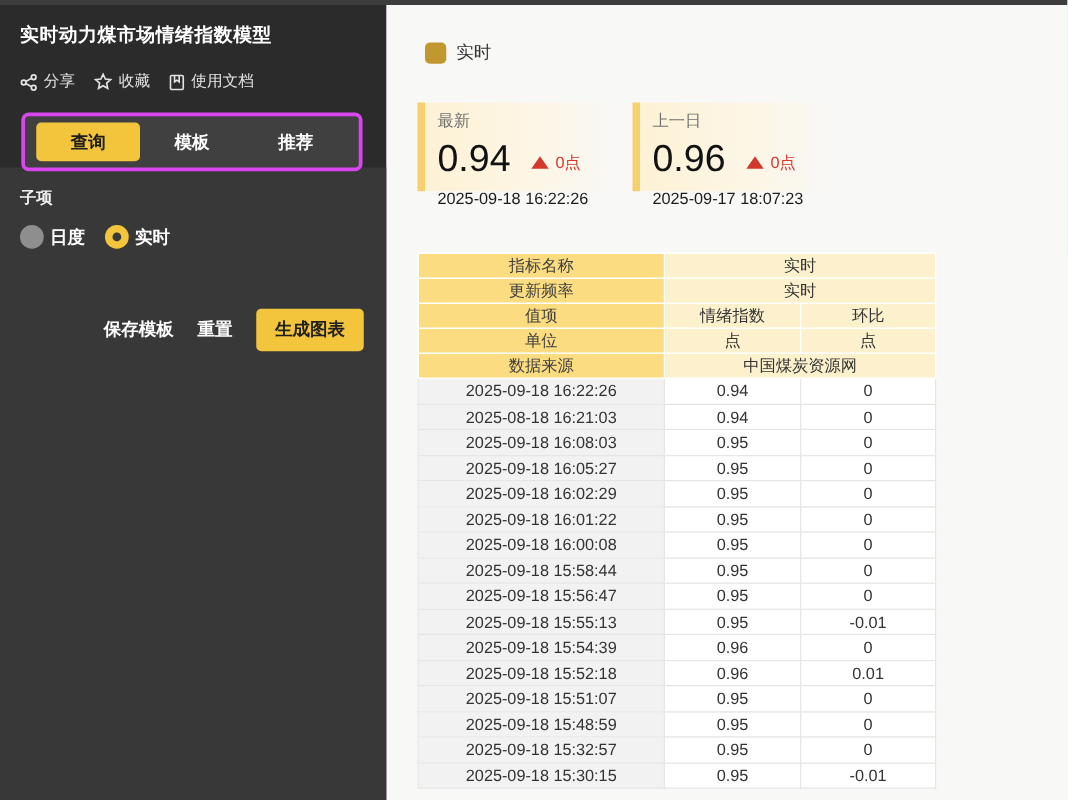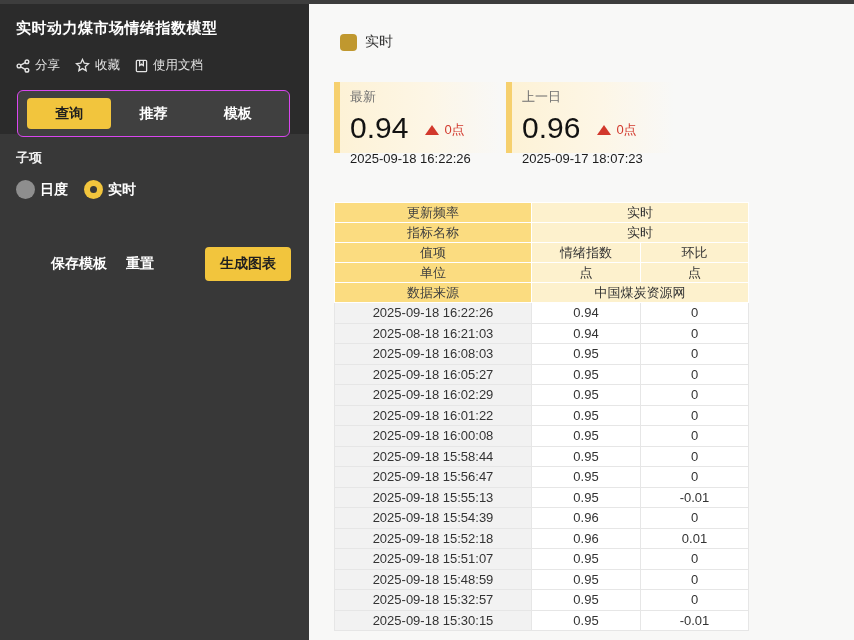--- a/index.html
+++ b/index.html
@@ -18,42 +18,42 @@
     background:#383838; }
   .sb-title { position:absolute; left:16px; top:19px; width:280px;
     color:#ffffff; font-size:15px; font-weight:bold; letter-spacing:.5px; }
   .sb-actions { position:absolute; left:16px; top:57px; display:flex;
     align-items:center; gap:9px; color:#e3e3e3; font-size:12.5px; }
   .sb-action { display:flex; align-items:center; gap:5px; cursor:pointer; }
   .sb-action + .sb-action { margin-left:6px; }
   .sb-action svg { display:block; }
 
   .tabbar { position:absolute; left:17px; top:90px; width:273px; height:47px;
-    background:#404040; border:1px solid #d946ef; border-radius:6px;
+    background:#404040; border:3px solid #d946ef; border-radius:6px;
     display:flex; align-items:center; padding:0 9px; z-index:5; }
   .tab { flex:1; height:31px; display:flex; align-items:center; justify-content:center;
     color:#ffffff; font-size:14px; font-weight:bold; border-radius:4px; cursor:pointer; }
   .tab.active { background:#f2c53d; color:#1e1e1e; }
 
   .sb-sub-label { position:absolute; left:16px; top:149px; color:#f0f0f0;
     font-size:13px; font-weight:600; }
   .sb-radios { position:absolute; left:16px; top:180px; display:flex;
     align-items:center; gap:16px; }
   .radio-item { display:flex; align-items:center; gap:5px; cursor:pointer; }
   .radio-circle { width:19px; height:19px; border-radius:50%; background:#8e8e8e;
     display:flex; align-items:center; justify-content:center; }
   .radio-circle.on { background:#f2c53d; }
   .radio-dot { width:7px; height:7px; border-radius:50%; background:#383838; }
   .radio-label { color:#ffffff; font-size:14px; font-weight:600; }
 
   .sb-footer { position:absolute; right:18px; top:247px; display:flex;
     align-items:center; gap:19px; }
   .sb-link { color:#ffffff; font-size:14px; font-weight:bold; cursor:pointer; }
   .btn-primary { background:#f2c53d; color:#1f1f1f; font-size:14px; font-weight:bold;
-    border:none; border-radius:4px; padding:8px 15px; cursor:pointer;margin-left:32px; }
+    border:none; border-radius:4px; padding:8px 15px; cursor:pointer; }
 
   
   .main { position:absolute; left:309px; top:4px; width:545px; height:636px;
     background:#f8f8f7; }
   .legend { position:absolute; left:31px; top:29px; display:flex;
     align-items:center; gap:8px; }
   .legend-swatch { width:17px; height:17px; border-radius:4px; background:#c0982f; }
   .legend-label { font-size:14px; color:#333; }
 
   .cards { position:absolute; left:25px; top:78px; display:flex; gap:4px; }
@@ -115,22 +115,22 @@
             <rect x="1.5" y="1.5" width="11" height="12" rx="1"></rect>
             <path d="M5 1.5 V7 L7 5.5 L9 7 V1.5"></path>
           </svg>
         </span>
         <span>使用文档</span>
       </div>
     </div>
 
     <div class="tabbar">
       <div class="tab active">查询</div>
+      <div class="tab">模板</div>
       <div class="tab">推荐</div>
-      <div class="tab">模板</div>
     </div>
 
     <div class="sb-sub-label">子项</div>
 
     <div class="sb-radios">
       <div class="radio-item">
         <span class="radio-circle"></span>
         <span class="radio-label">日度</span>
       </div>
       <div class="radio-item">
@@ -182,25 +182,25 @@
     </div>
 
     <table class="data">
       <colgroup>
           <col style="width:197px">
           <col style="width:109px">
           <col style="width:108px">
         </colgroup>
       <tbody id="table-body">
           <tr class="meta-row">
+            <td class="meta-label">指标名称</td>
+            <td class="meta-value" colspan="2">实时</td>
+          </tr>
+          <tr class="meta-row">
             <td class="meta-label">更新频率</td>
-            <td class="meta-value" colspan="2">实时</td>
-          </tr>
-          <tr class="meta-row">
-            <td class="meta-label">指标名称</td>
             <td class="meta-value" colspan="2">实时</td>
           </tr>
           <tr class="meta-row">
             <td class="meta-label">值项</td>
             <td class="meta-value">情绪指数</td>
             <td class="meta-value">环比</td>
           </tr>
           <tr class="meta-row">
             <td class="meta-label">单位</td>
             <td class="meta-value">点</td>

